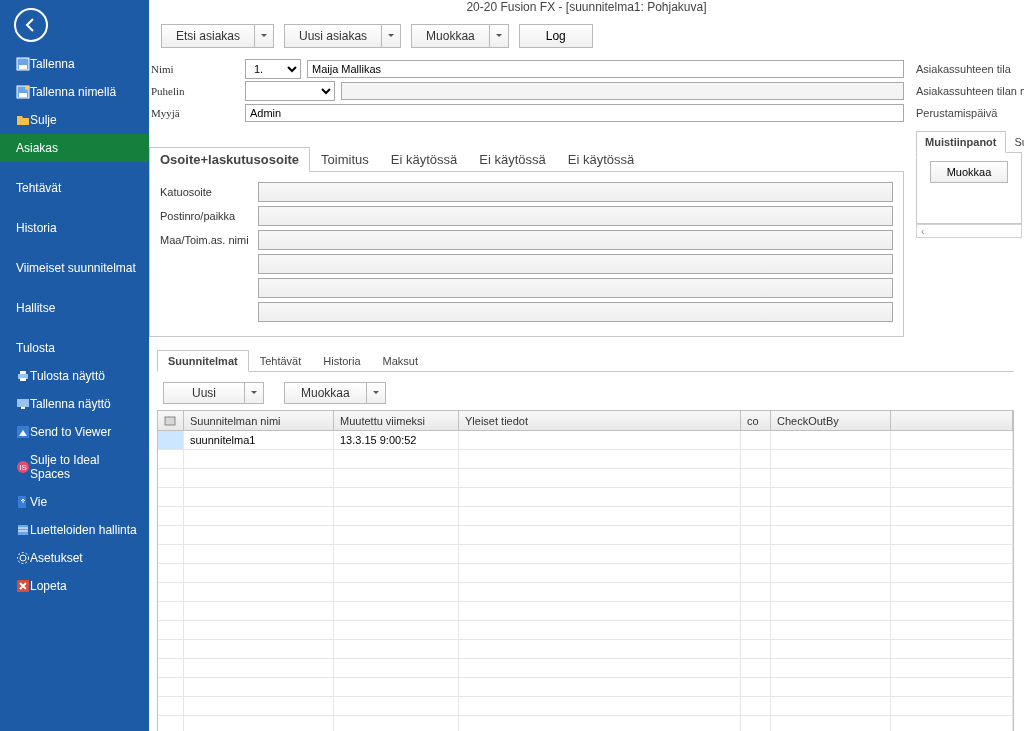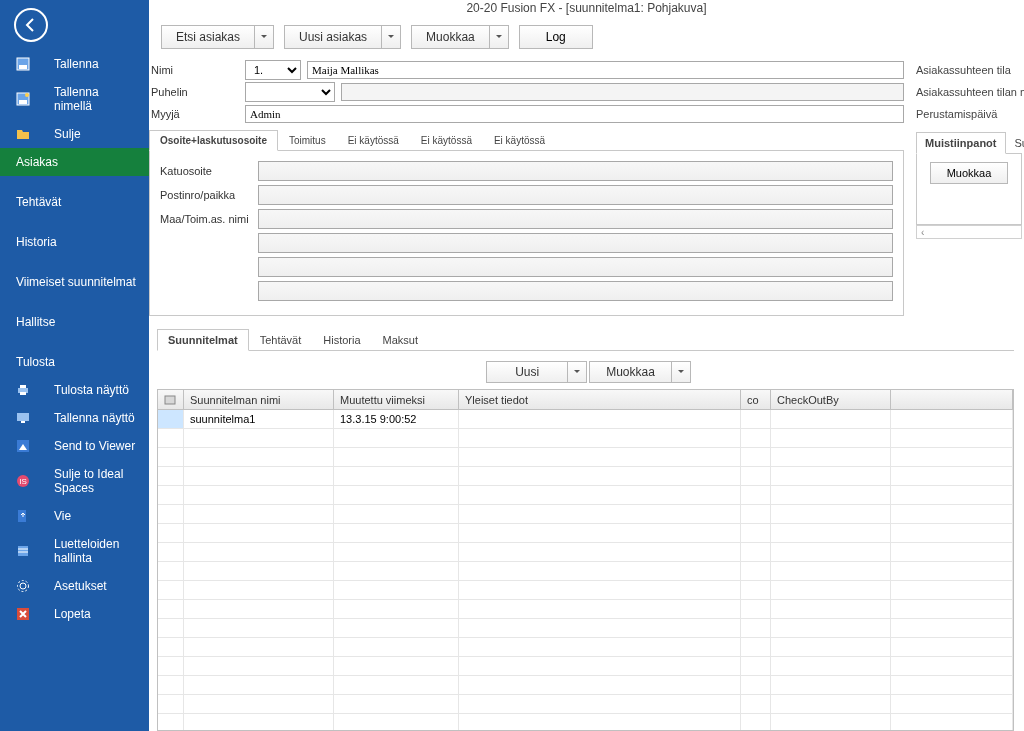--- a/index.html
+++ b/index.html
@@ -2,63 +2,63 @@
 <html><head>
 <meta charset="utf-8">
 <style>
 * { box-sizing: border-box; margin: 0; padding: 0; font-family: "Segoe UI", Tahoma, sans-serif; }
 html, body { height: 100%; width: 1024px; }
 body { display: flex; background: #fff; overflow: hidden; }
 
 .sidebar { width: 149px; background: #1E5BA6; color: #fff; display: flex; flex-direction: column; font-size: 12px; }
 .back-circle { width: 34px; height: 34px; border: 2px solid #fff; border-radius: 50%; margin: 8px 0 8px 14px; display: flex; align-items: center; justify-content: center; cursor: pointer; }
 .back-circle svg { width: 16px; height: 16px; fill: #fff; }
-.side-item { display: flex; align-items: center; gap: 24px; padding: 7px 10px 7px 16px; cursor: pointer; }
+.side-item { display: flex; align-items: center; gap: 0; padding: 7px 10px 7px 16px; cursor: pointer; }
 .side-item.active { background: #15803d; }
 .side-sep { height: 12px; }
 .side-icon { width: 14px; height: 14px; flex: 0 0 14px; display: flex; align-items: center; justify-content: center; }
 .side-icon svg { width: 14px; height: 14px; }
 
 .main { flex: 1; display: flex; flex-direction: column; background: #fff; }
 .title-bar { height: 30px; display: flex; align-items: center; justify-content: center; font-size: 12px; color: #444; position: relative; }
 
 .toolbar { display: flex; gap: 10px; padding: 10px 0 10px 12px; }
 .split-btn { display: flex; border: 1px solid #b8b8b8; background: linear-gradient(#fff,#efefef); height: 24px; font-size: 12px; color: #333; }
 .split-btn .lbl { padding: 0 14px; display: flex; align-items: center; border-right: 1px solid #b8b8b8; cursor: pointer; }
 .split-btn .caret { width: 18px; display: flex; align-items: center; justify-content: center; cursor: pointer; }
 .caret svg, select.caret-sel + .caret svg { width: 8px; height: 8px; fill: #555; }
 .btn { border: 1px solid #b8b8b8; background: linear-gradient(#fff,#efefef); height: 24px; padding: 0 26px; font-size: 12px; cursor: pointer; }
 
 .content-row { display: flex; flex: 0 0 auto; }
 .form-area { flex: 1; padding: 0 8px 6px 0; }
 .form-line { display: flex; align-items: center; height: 22px; margin-bottom: 0px; }
-.form-label { width: 96px; font-size: 11px; color: #333; padding-left: 2px; }
+.form-label { width: 96px; font-size: 11px; color: #333; padding-left: 2px; font-family: Liberation Serif, serif; }
 .sel { width: 56px; height: 20px; border: 1px solid #a8a8a8; font-size: 11px; padding-left: 4px; background: #fff; }
-.txt { flex: 1; height: 18px; border: 1px solid #a8a8a8; font-size: 11px; padding: 8px 4px; background: #fff; margin-left: 6px; font-family: Liberation Serif, serif; }
+.txt { flex: 1; height: 18px; border: 1px solid #a8a8a8; font-size: 11px; padding: 8px 4px; background: #fff; margin-left: 6px; }
 .txt.ro { background: #f4f4f4; }
 
-.tabs { display: flex; border-bottom: 1px solid #c8c8c8; margin-top: 4px; font-size: 10px; }
+.tabs { display: flex; border-bottom: 1px solid #c8c8c8; margin-top: 22px; font-size: 13px; }
 .tab { padding: 4px 10px; border: 1px solid transparent; border-bottom: none; color: #444; cursor: pointer; position: relative; top: 1px; }
 .tab.active { border-color: #c8c8c8; background: #fff; border-bottom: 1px solid #fff; font-weight: bold; }
 .tab-pane { border: 1px solid #c8c8c8; border-top: none; padding: 8px 10px 12px 10px; }
 .addr-line { display: flex; align-items: center; height: 24px; }
 .addr-label { width: 98px; font-size: 11px; color: #333; }
 .addr-input { flex: 1; height: 20px; border: 1px solid #a8a8a8; background: linear-gradient(#f7f7f7,#efefef); }
 
 .right-col { width: 112px; padding: 0 2px 0 4px; font-size: 11px; color: #444; overflow: hidden; white-space: nowrap; }
 .right-col .rline { height: 22px; display: flex; align-items: center; }
 .right-tabs { display: flex; border-bottom: 1px solid #c8c8c8; margin-top: 6px; }
 .right-tabs .tab { padding: 4px 8px; }
 .notes-box { border: 1px solid #c8c8c8; border-top: none; padding: 8px 6px 40px 6px; display: flex; justify-content: center; }
 .btn-small { border: 1px solid #b8b8b8; background: linear-gradient(#fff,#efefef); height: 22px; padding: 0 16px; font-size: 11px; cursor: pointer; }
 .scroll-thin { height: 14px; border: 1px solid #d0d0d0; display: flex; align-items: center; font-size: 10px; padding-left: 4px; color: #888; }
 
 .bottom-tabs { display: flex; border-bottom: 1px solid #c8c8c8; font-size: 11px; margin: 6px 10px 0 8px; }
 .grid-wrap { margin: 6px 10px 0 8px; border: none; }
-.grid-toolbar { display: flex; gap: 2px; padding: 4px 0 6px 6px; justify-content: center; }
+.grid-toolbar { display: flex; gap: 20px; padding: 4px 0 6px 6px; }
 .grid { border: 1px solid #c0c0c0; font-size: 11px; }
 .grid-head { display: flex; background: linear-gradient(#f8f8f8,#e8e8e8); border-bottom: 1px solid #c0c0c0; height: 20px; }
 .gh { border-right: 1px solid #c0c0c0; padding: 2px 6px; display: flex; align-items: center; color: #333; text-align: center; }
 .grid-body { height: 320px; overflow-y: auto; }
 .grid-row { display: flex; height: 19px; border-bottom: 1px solid #e6e6e6; }
 .gc { border-right: 1px solid #e6e6e6; padding: 1px 6px; display: flex; align-items: center; }
 .col-icon { width: 26px; }
 .col-name { width: 150px; }
 .col-mod { width: 125px; }
 .col-gen { width: 282px; }

